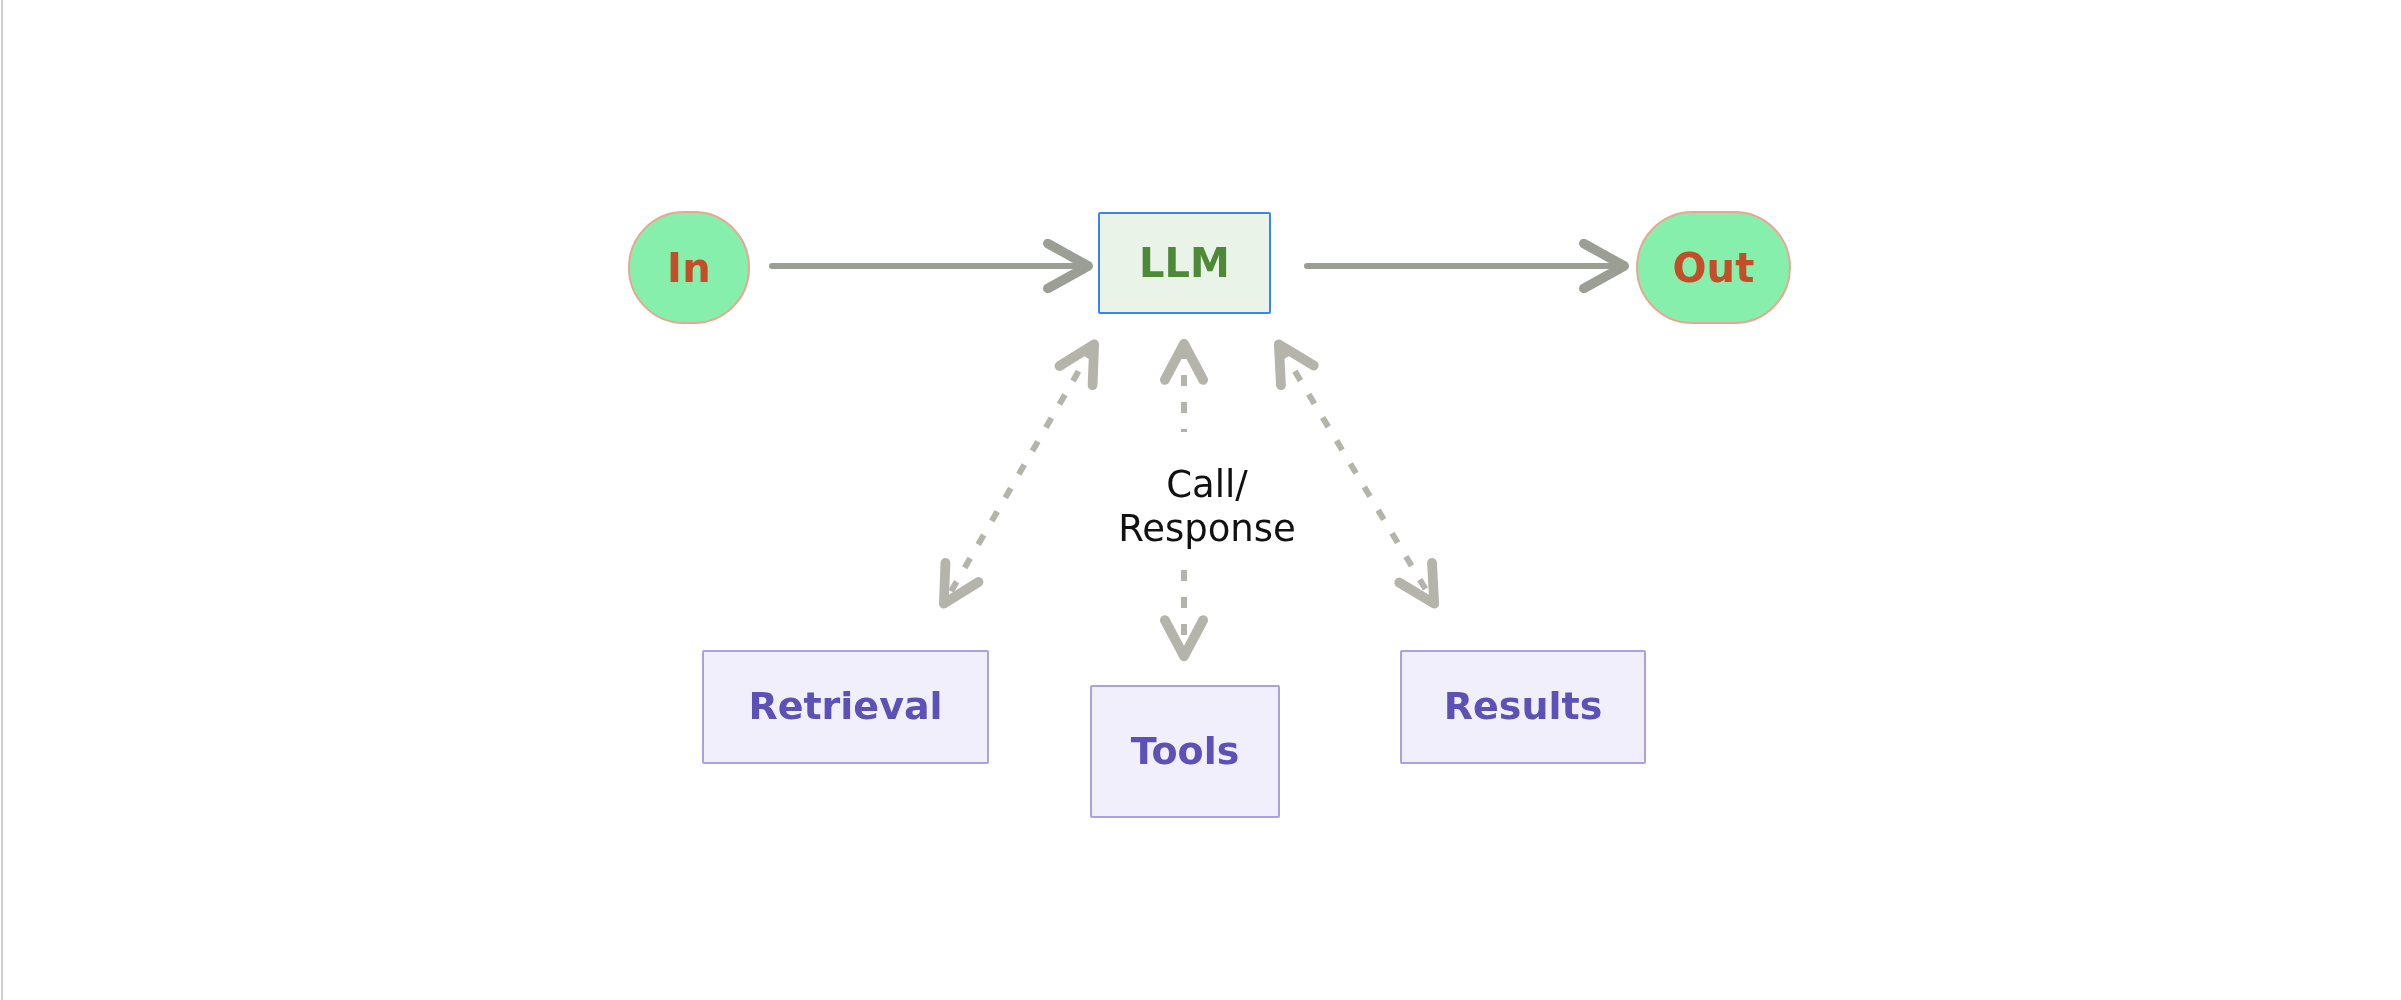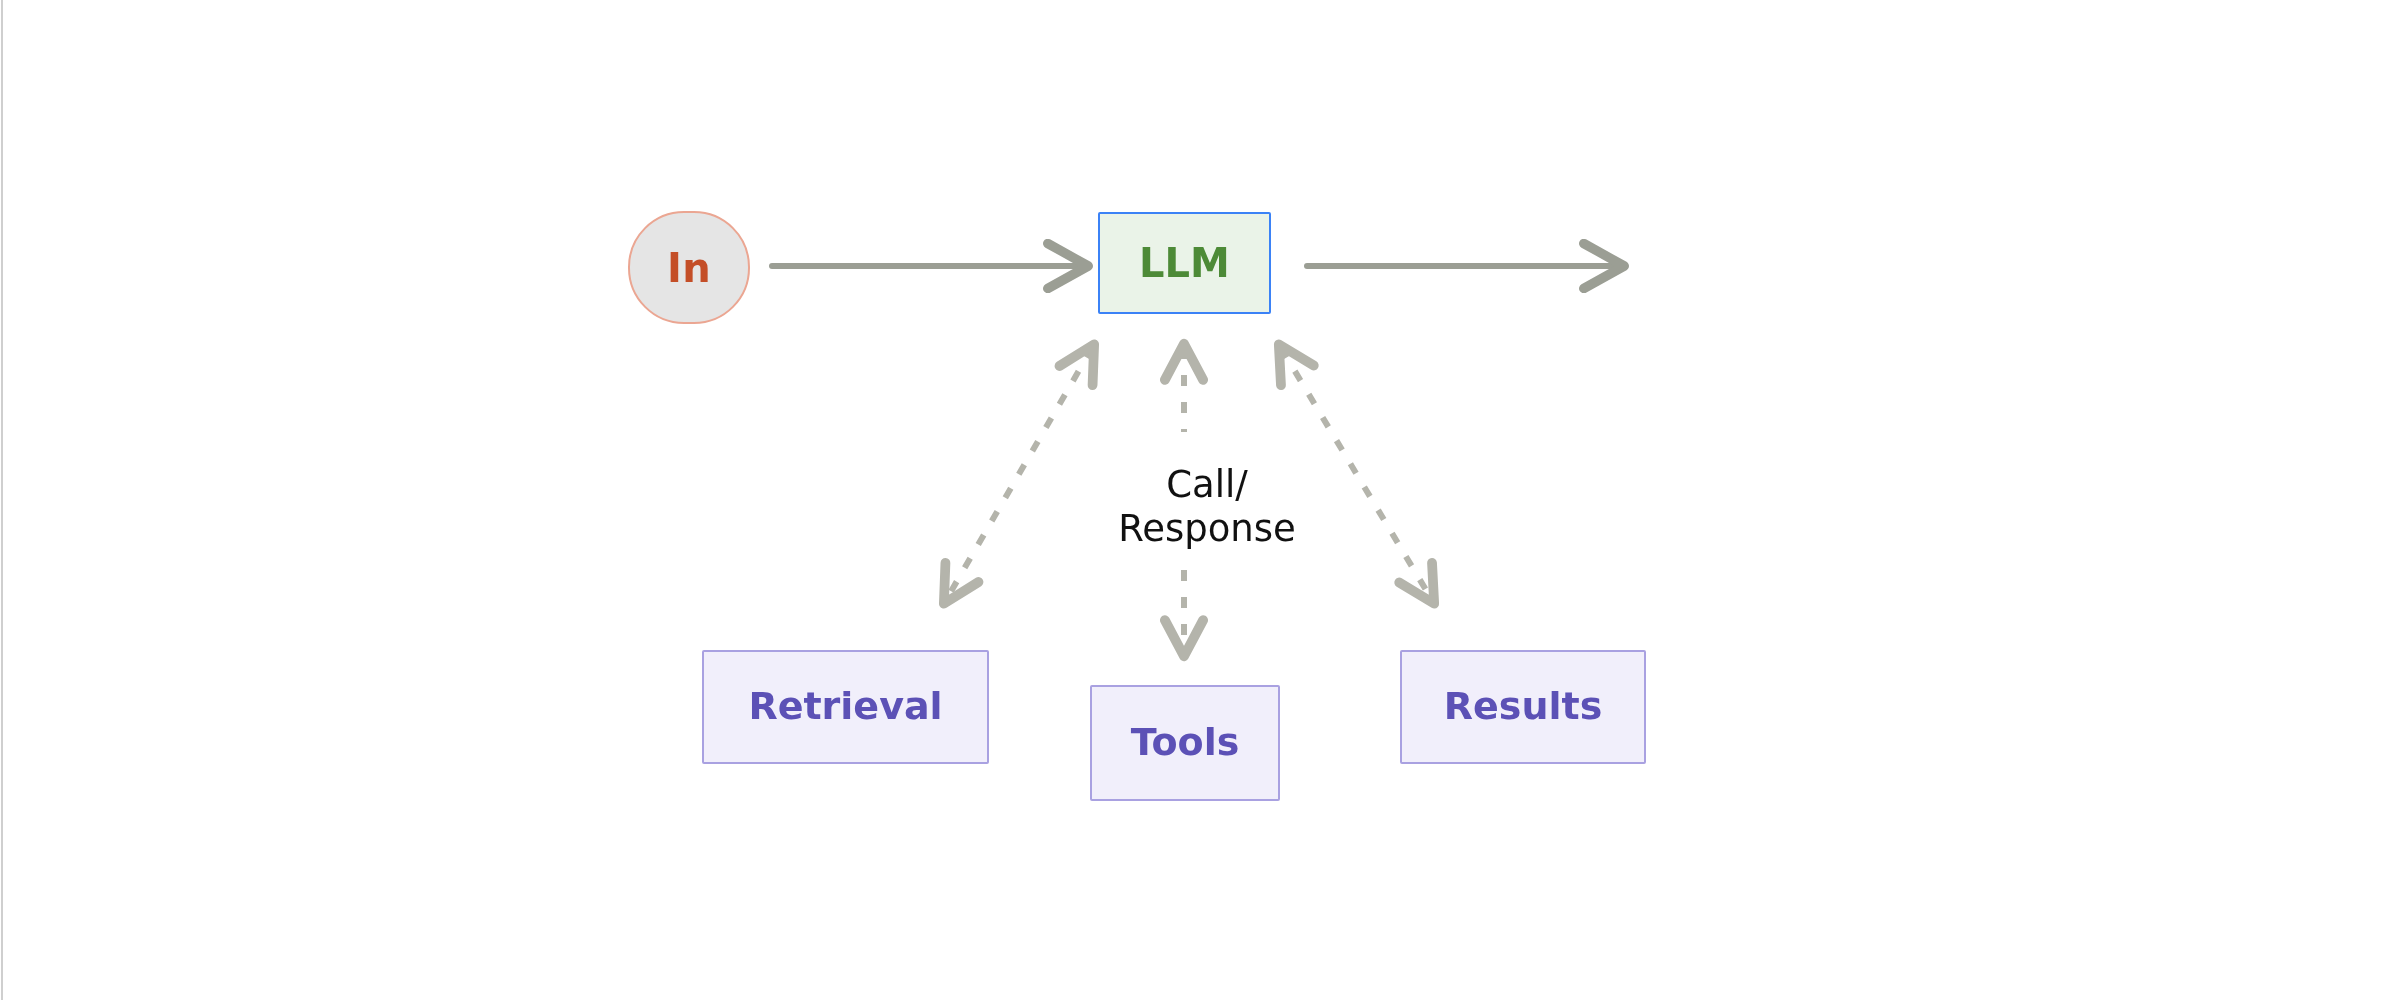--- a/index.html
+++ b/index.html
@@ -44,21 +44,21 @@
     text-align: center;
     line-height: 1.05;
   }
   .node-label {
     display: block;
     white-space: nowrap;
   }
 
   
   .terminal {
-    background: #e5e5e5;
+    background: #86efac;
     border: 2px solid #eba692;
   }
   .terminal .node-label {
     color: #c44e27;
     font-weight: 700;
     font-size: 40px;
     letter-spacing: 0.2px;
   }
   #node-in {
     left: 628px;  top: 211px;
@@ -90,21 +90,21 @@
     background: #f1effb;
     border: 2px solid #a9a1e1;
     border-radius: 2px;
   }
   .resource .node-label {
     color: #5c51b6;
     font-weight: 700;
     font-size: 38px;
   }
   #node-retrieval { left: 702px;  top: 650px; width: 287px; height: 114px; }
-  #node-tools     { left: 1090px; top: 685px; width: 190px; height: 116px; }
+  #node-tools     { left: 1090px; top: 685px; width: 190px; height: 133px; }
   #node-memory    { left: 1400px; top: 650px; width: 246px; height: 114px; }
 
   
   .edge-label {
     position: absolute;
     color: #111111;
     font-size: 37px;
     font-weight: 400;
     line-height: 1.18;
     text-align: center;
@@ -155,20 +155,23 @@
   </svg>
 
   <div class="node terminal" id="node-in">
     <span class="node-label">In</span>
   </div>
 
   <div class="node" id="node-llm">
     <span class="node-label">LLM</span>
   </div>
 
+  <div class="node terminal" id="node-out">
+    <span class="node-label">Out</span>
+  </div>
 
   <div class="node resource" id="node-retrieval">
     <span class="node-label">Retrieval</span>
   </div>
 
   <div class="node resource" id="node-tools">
     <span class="node-label">Tools</span>
   </div>
 
   <div class="node resource" id="node-memory">

